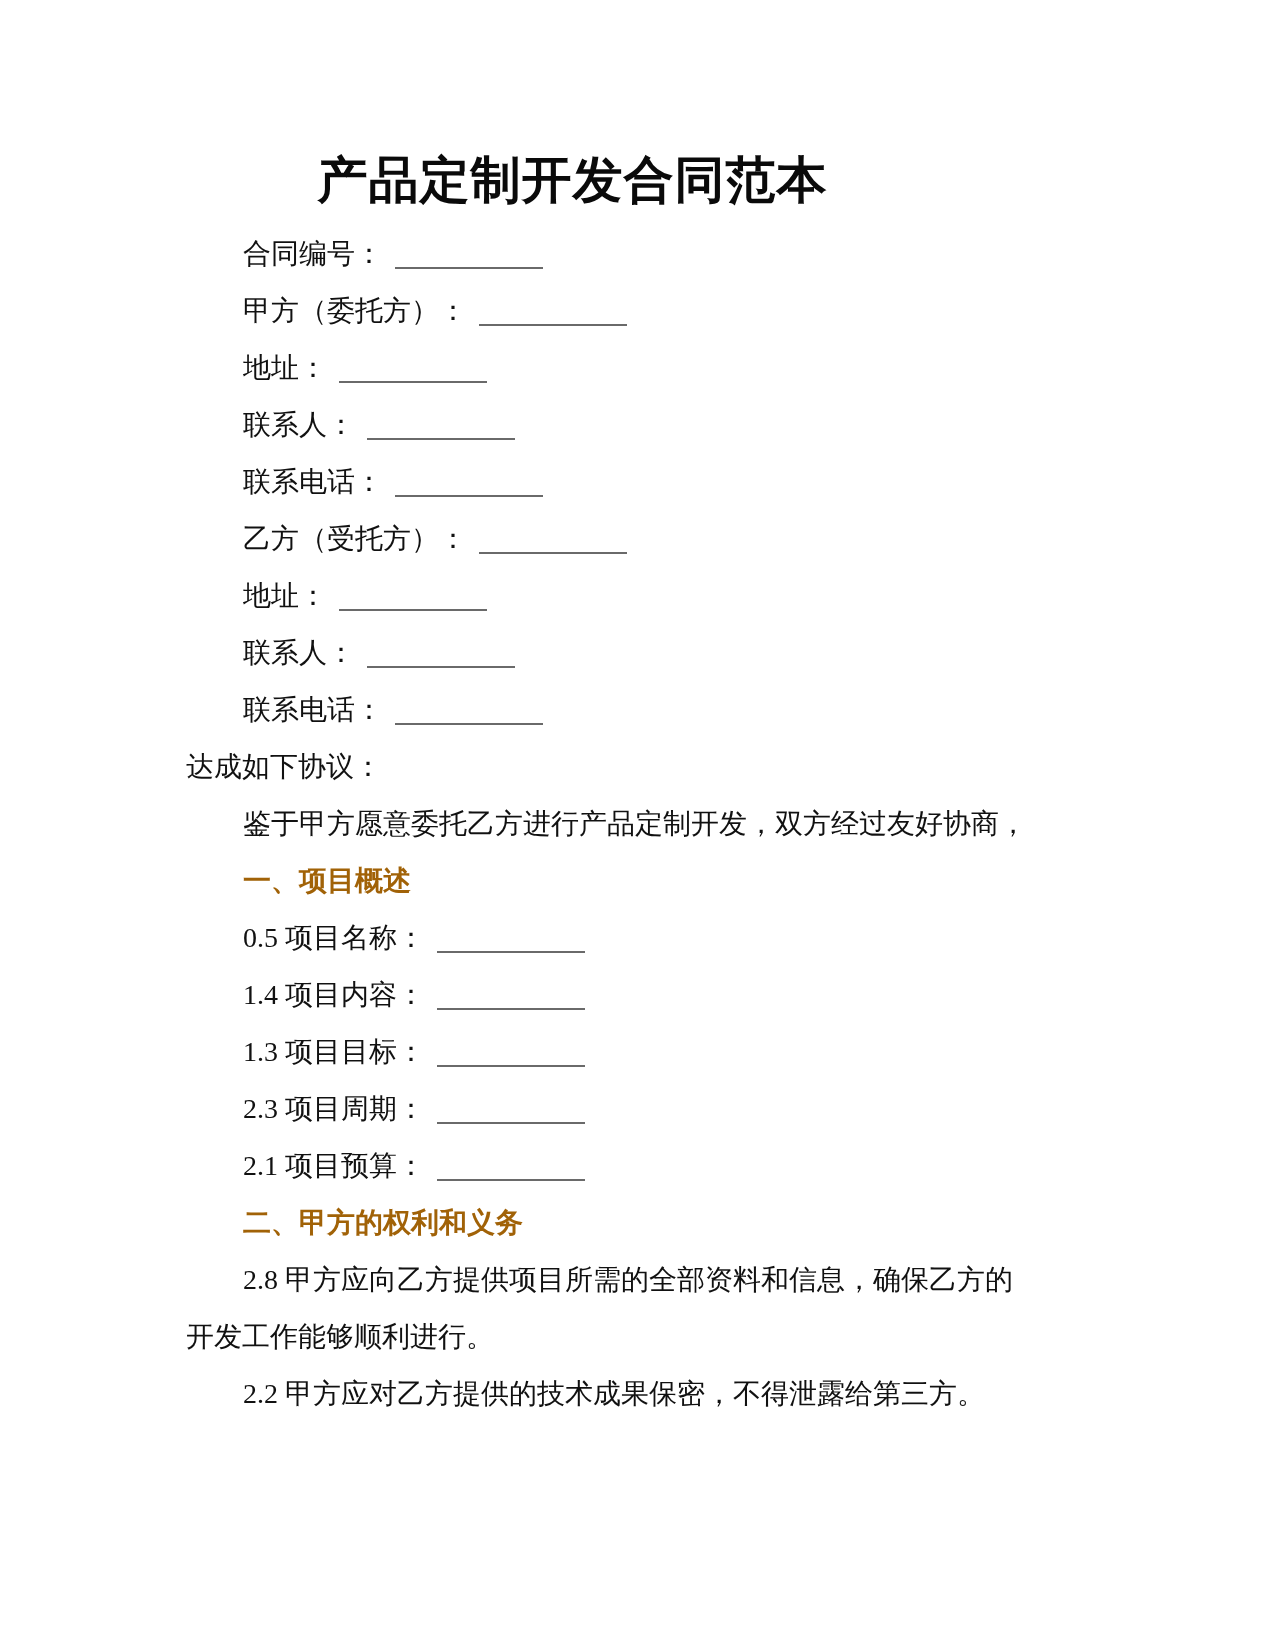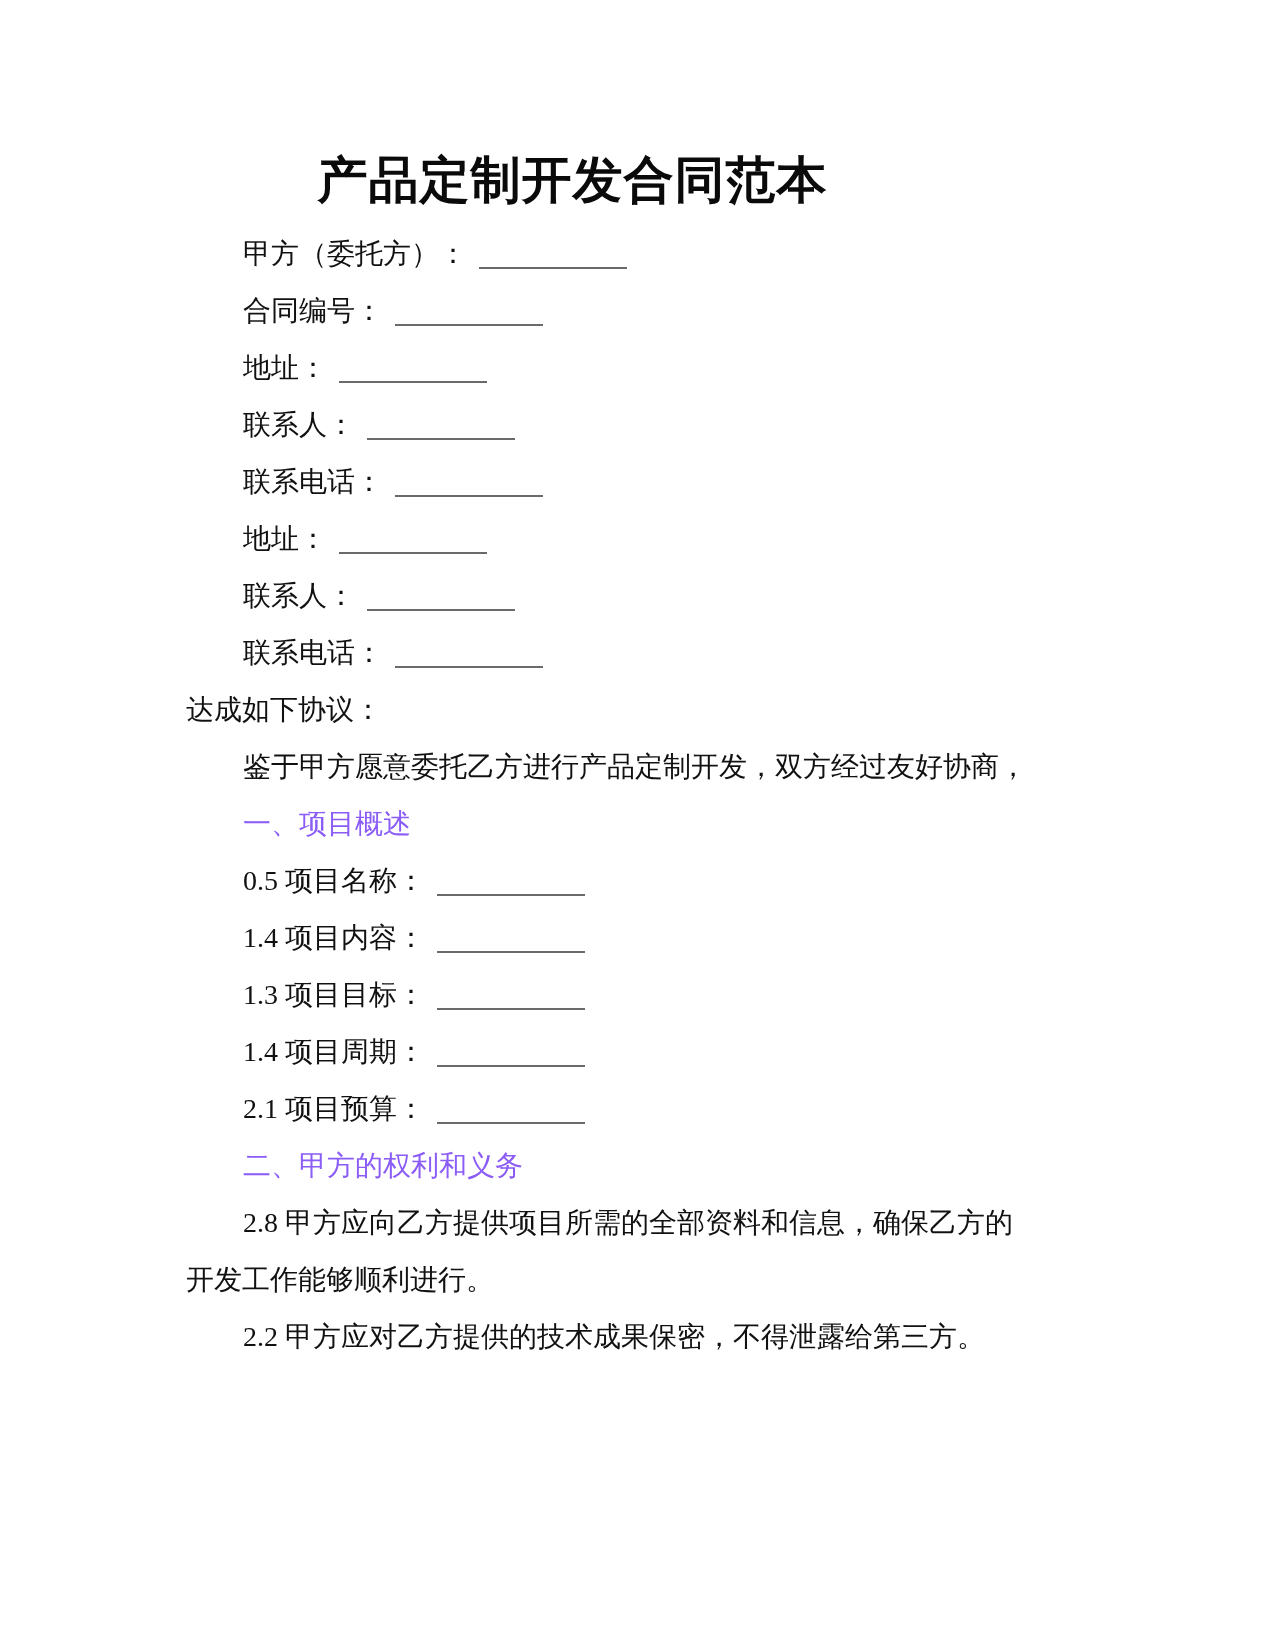--- a/index.html
+++ b/index.html
@@ -36,60 +36,61 @@
   }
   .line {
     font-size: 28px;
     line-height: 57px;
     white-space: nowrap;
   }
   .line.indent {
     text-indent: 57px;
   }
   .line.bold {
-    font-weight: normal;
-    color: #8b5cf6;
+    font-weight: bold;
+    color: #a16207;
   }
   .blank {
     display: inline-block;
     width: 148px;
     height: 0;
     border-bottom: 2px solid #6a6a6a;
     position: relative;
     top: 6px;
     margin-left: 12px;
   }
 </style>
 </head>
 <body>
 
 <div class="page">
 
   <div class="doc-title">产品定制开发合同范本</div>
 
   <div class="content">
 
+    <div class="line indent"><span>合同编号：</span><span class="blank"></span></div>
     <div class="line indent"><span>甲方（委托方）：</span><span class="blank"></span></div>
-    <div class="line indent"><span>合同编号：</span><span class="blank"></span></div>
     <div class="line indent"><span>地址：</span><span class="blank"></span></div>
     <div class="line indent"><span>联系人：</span><span class="blank"></span></div>
     <div class="line indent"><span>联系电话：</span><span class="blank"></span></div>
+    <div class="line indent"><span>乙方（受托方）：</span><span class="blank"></span></div>
     <div class="line indent"><span>地址：</span><span class="blank"></span></div>
     <div class="line indent"><span>联系人：</span><span class="blank"></span></div>
     <div class="line indent"><span>联系电话：</span><span class="blank"></span></div>
 
     <div class="line">达成如下协议：</div>
     <div class="line indent">鉴于甲方愿意委托乙方进行产品定制开发，双方经过友好协商，</div>
 
     <div class="line indent bold">一、项目概述</div>
 
     <div class="line indent"><span>0.5 项目名称：</span><span class="blank"></span></div>
     <div class="line indent"><span>1.4 项目内容：</span><span class="blank"></span></div>
     <div class="line indent"><span>1.3 项目目标：</span><span class="blank"></span></div>
-    <div class="line indent"><span>1.4 项目周期：</span><span class="blank"></span></div>
+    <div class="line indent"><span>2.3 项目周期：</span><span class="blank"></span></div>
     <div class="line indent"><span>2.1 项目预算：</span><span class="blank"></span></div>
 
     <div class="line indent bold">二、甲方的权利和义务</div>
 
     <div class="line indent">2.8 甲方应向乙方提供项目所需的全部资料和信息，确保乙方的</div>
     <div class="line">开发工作能够顺利进行。</div>
     <div class="line indent">2.2 甲方应对乙方提供的技术成果保密，不得泄露给第三方。</div>
 
   </div>
 </div>

